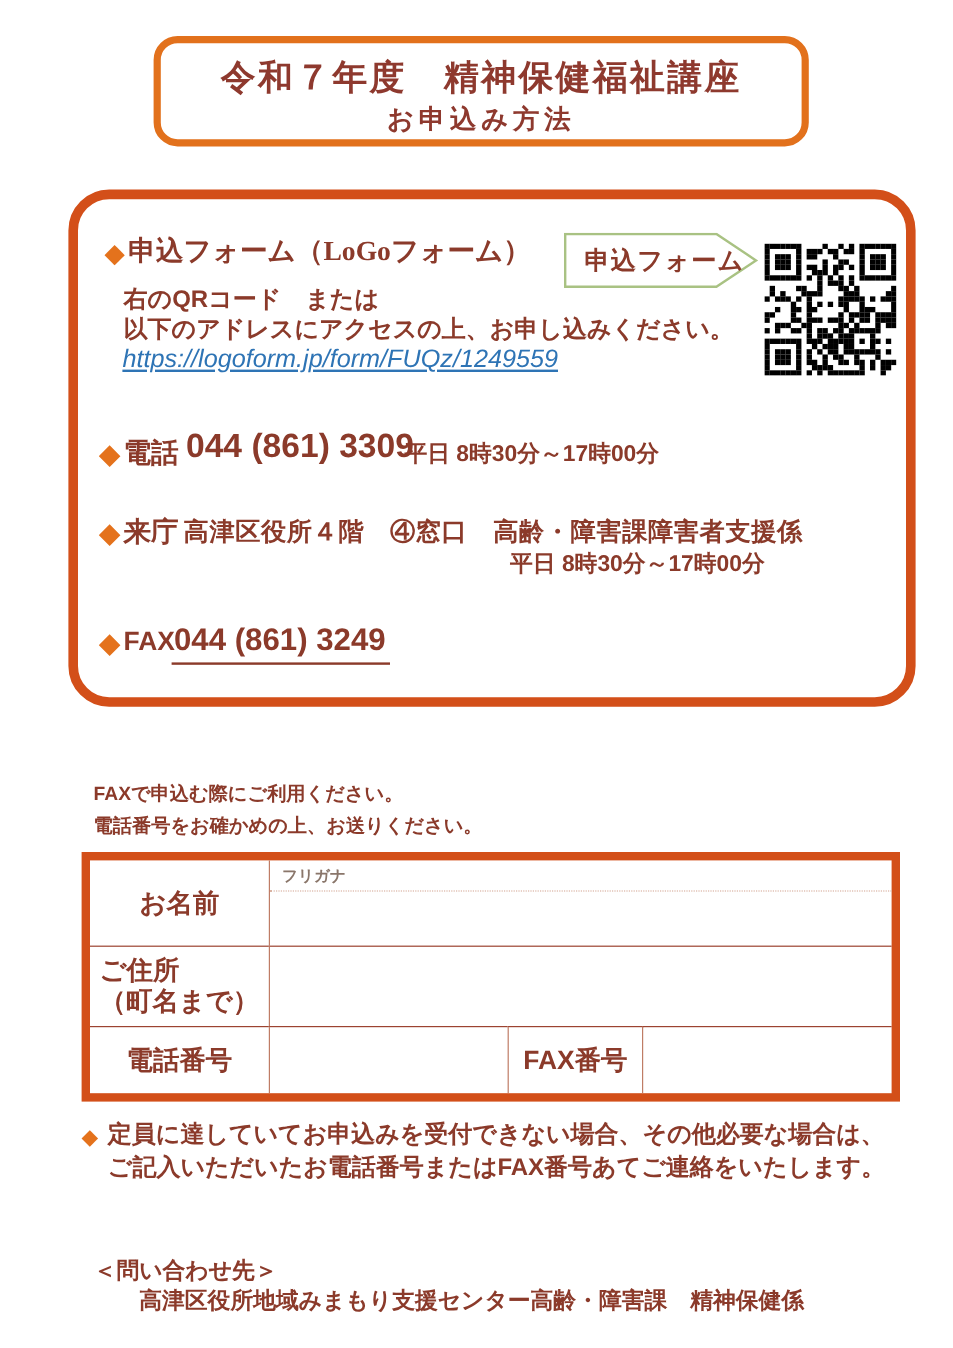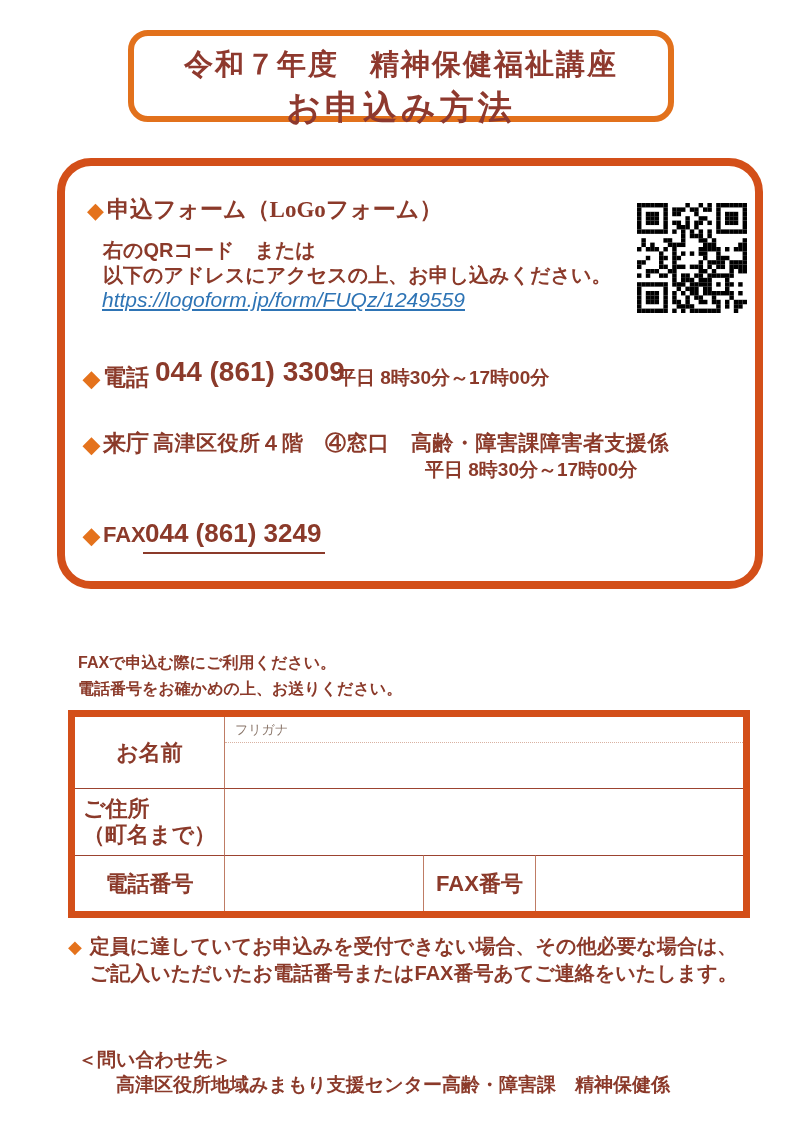--- a/index.html
+++ b/index.html
@@ -4,21 +4,21 @@
 <style>
   html,body{margin:0;padding:0;background:#ffffff;}
   .page{position:relative;width:794px;height:1123px;background:#ffffff;overflow:hidden;
         font-family:"Liberation Sans",sans-serif;color:#8b3a2a;}
 
   
   .title-box{position:absolute;left:128px;top:30px;width:546px;height:92px;box-sizing:border-box;
              border:6px solid #e2711c;border-radius:20px;background:#fff;text-align:center;}
   .title-line1{margin-top:9px;font-family:"Liberation Serif",serif;font-weight:bold;
                font-size:29px;letter-spacing:2px;color:#8e392e;}
-  .title-line2{font-weight:bold;font-size:34px;letter-spacing:4px;color:#8e392e;
+  .title-line2{font-weight:bold;font-size:22px;letter-spacing:4px;color:#8e392e;
                font-family:Liberation Serif, serif;}
 
   
   .main-box{position:absolute;left:57px;top:158px;width:706px;height:431px;box-sizing:border-box;
             border:8px solid #d34f19;border-radius:34px;background:#fff;}
   .main-box .abs{position:absolute;}
   .bullet{color:#e4721c;font-size:22px;vertical-align:-1px;margin-right:3px;}
   .head-label{font-weight:bold;font-size:23px;color:#8b3a2a;}
 
   .form-head{left:22px;top:28px;white-space:nowrap;font-family:Liberation Serif, serif;}
@@ -55,21 +55,21 @@
              white-space:nowrap;}
 
   .form-table{position:absolute;left:68px;top:710px;width:682px;height:208px;box-sizing:border-box;
               border:7px solid #d34f19;display:grid;
               grid-template-columns:149px 199px 112px 1fr;
               grid-template-rows:71px 67px 1fr;background:#fff;}
   .cell{box-sizing:border-box;}
   .cell.lab{display:flex;align-items:center;justify-content:center;font-weight:bold;
             font-size:22px;color:#8b3a2a;text-align:left;line-height:26px;}
   .b-top{border-top:1px solid #9c4330;}
-  .b-left{border-left:1px solid #bf7c65;}
+  .b-left{border-left:1px solid #bf7c65;font-weight:bold;}
   .span3{grid-column:2 / 5;}
   .furigana{font-size:13px;color:#8a766a;padding:4px 10px 3px;border-bottom:1px dotted #d9b2a2;}
 
   .note{position:absolute;left:68px;top:933px;display:flex;align-items:flex-start;}
   .note .bullet{font-size:18px;margin:3px 8px 0 0;}
   .note-text{font-weight:bold;font-size:20px;line-height:27px;white-space:nowrap;}
 
   .footer{position:absolute;left:78px;top:1047px;font-weight:bold;font-size:19px;line-height:25px;}
   .footer .detail{margin-left:38px;white-space:nowrap;}
 </style>
@@ -82,20 +82,26 @@
     <div class="title-line1">令和７年度　精神保健福祉講座</div>
     <div class="title-line2">お申込み方法</div>
   </div>
 
   <div class="main-box">
 
     <div class="abs form-head">
       <span class="bullet">◆</span><span class="head-label">申込フォーム（LoGoフォーム）</span>
     </div>
 
+    <div class="abs tag">
+      <svg width="162" height="46" viewBox="0 0 162 46">
+        <polygon points="1,1 127,1 160,23 127,45 1,45" fill="#ffffff" stroke="#a9c283" stroke-width="2"></polygon>
+      </svg>
+      <span class="tag-label">申込フォーム</span>
+    </div>
 
     <div class="abs qr">
       <svg id="qr-svg" width="110" height="110" viewBox="0 0 110 110">
           <rect x="0.00" y="0.00" width="4.45" height="4.45" fill="#000"></rect>
           <rect x="4.40" y="0.00" width="4.45" height="4.45" fill="#000"></rect>
           <rect x="8.80" y="0.00" width="4.45" height="4.45" fill="#000"></rect>
           <rect x="13.20" y="0.00" width="4.45" height="4.45" fill="#000"></rect>
           <rect x="17.60" y="0.00" width="4.45" height="4.45" fill="#000"></rect>
           <rect x="22.00" y="0.00" width="4.45" height="4.45" fill="#000"></rect>
           <rect x="26.40" y="0.00" width="4.45" height="4.45" fill="#000"></rect>

